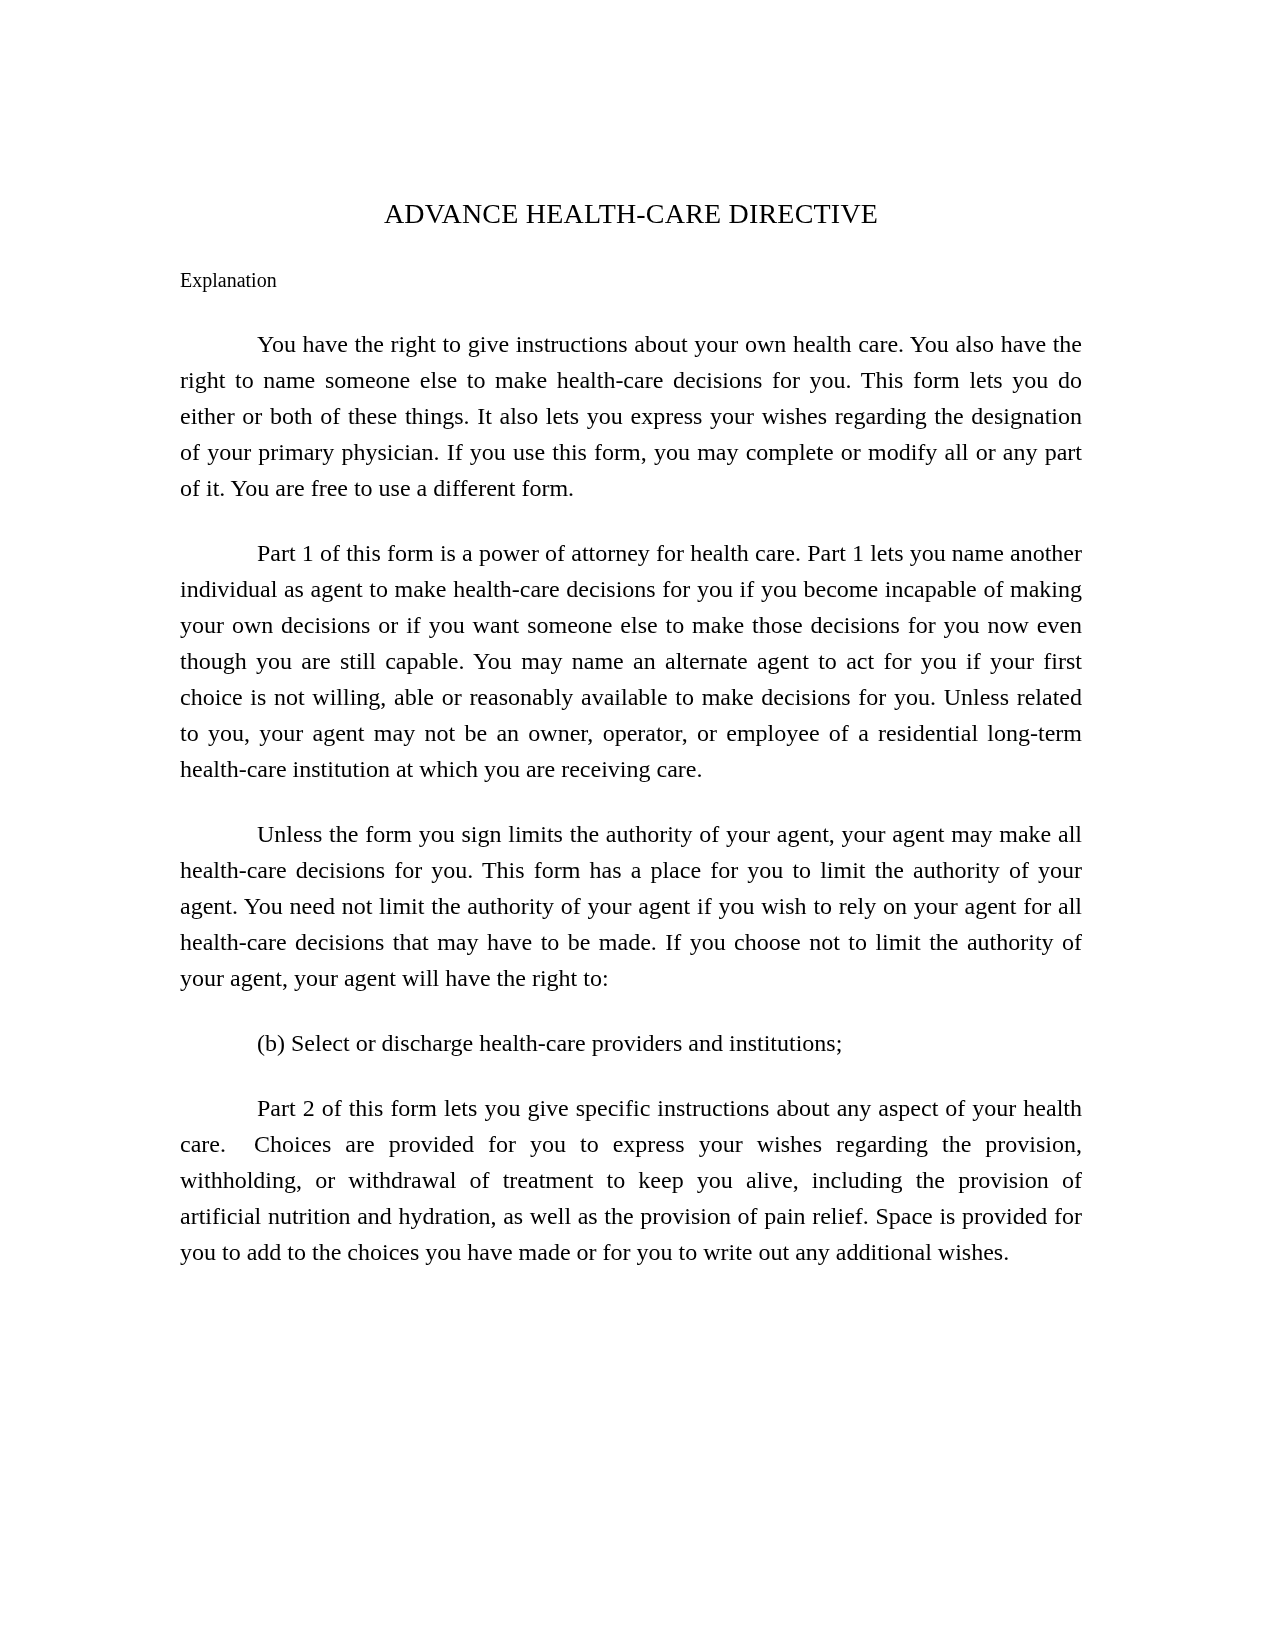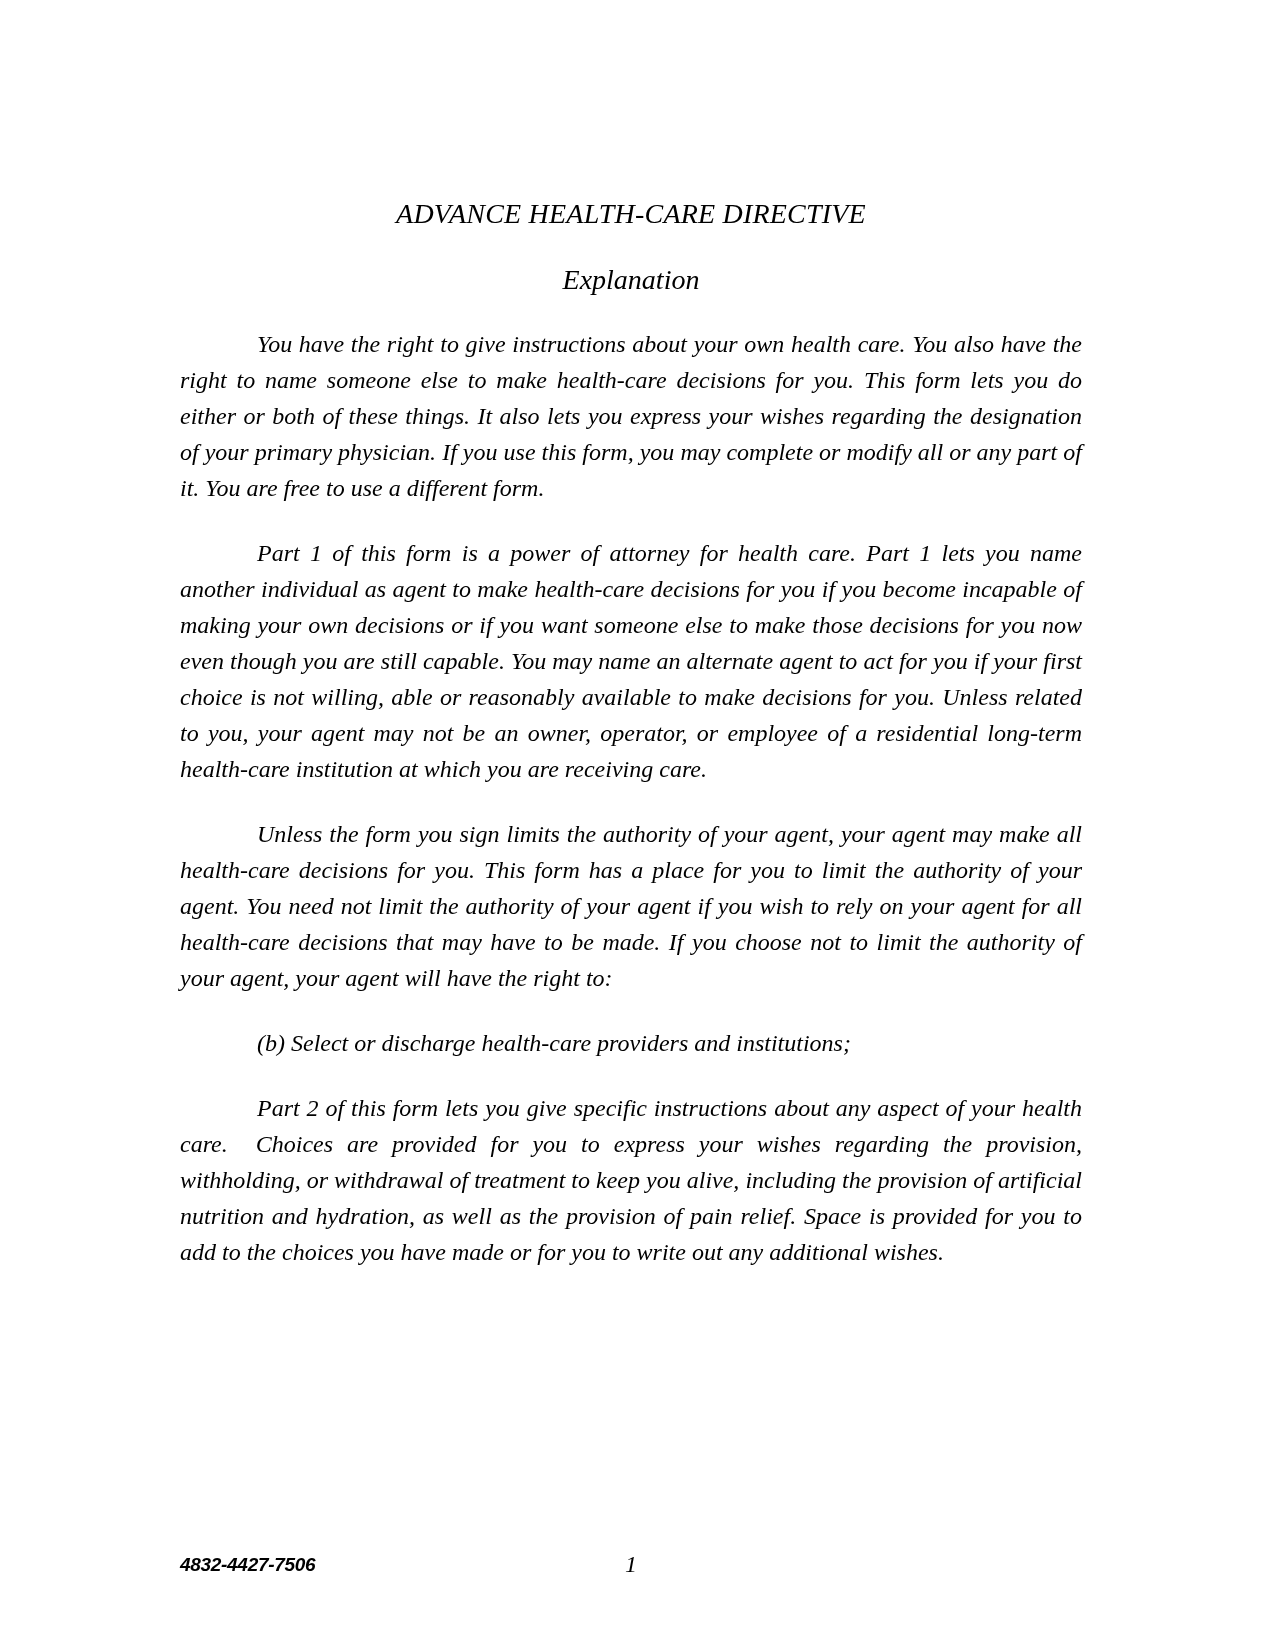--- a/index.html
+++ b/index.html
@@ -8,41 +8,40 @@
     background: #ffffff;
   }
   .page {
     position: relative;
     width: 1275px;
     height: 1651px;
     background: #ffffff;
     color: #000000;
     font-family: "Liberation Serif", "DejaVu Serif", serif;
     overflow: hidden;
-    font-style: italic;
   }
   .content {
     position: absolute;
     left: 180px;
     top: 199px;
     width: 902px;
   }
   .doc-title {
     font-size: 28px;
     font-weight: normal;
     line-height: 30px;
     text-align: center;
     margin: 0 0 36px 0;
     letter-spacing: 0.2px;
   }
   .doc-subtitle {
-    font-size: 28px;
+    font-size: 20px;
     font-weight: normal;
     line-height: 30px;
-    text-align: center;
+    text-align: left;
     margin: 0 0 31px 0;
   }
   p.body-para {
     font-size: 24px;
     line-height: 36px;
     text-align: justify;
     text-justify: inter-word;
     text-indent: 77px;
     margin: 0 0 28.9px 0;
   }
@@ -78,17 +77,13 @@
 <div class="page">
   <div class="content">
     <h1 class="doc-title">ADVANCE HEALTH-CARE DIRECTIVE</h1>
     <h2 class="doc-subtitle">Explanation</h2>
     <p class="body-para">You have the right to give instructions about your own health care. You also have the right to name someone else to make health-care decisions for you. This form lets you do either or both of these things. It also lets you express your wishes regarding the designation of your primary physician. If you use this form, you may complete or modify all or any part of it. You are free to use a different form.</p>
     <p class="body-para">Part 1 of this form is a power of attorney for health care. Part 1 lets you name another individual as agent to make health-care decisions for you if you become incapable of making your own decisions or if you want someone else to make those decisions for you now even though you are still capable. You may name an alternate agent to act for you if your first choice is not willing, able or reasonably available to make decisions for you. Unless related to you, your agent may not be an owner, operator, or employee of a residential long-term health-care institution at which you are receiving care.</p>
     <p class="body-para">Unless the form you sign limits the authority of your agent, your agent may make all health-care decisions for you. This form has a place for you to limit the authority of your agent. You need not limit the authority of your agent if you wish to rely on your agent for all health-care decisions that may have to be made. If you choose not to limit the authority of your agent, your agent will have the right to:</p>
     <p class="body-para">(b) Select or discharge health-care providers and institutions;</p>
     <p class="body-para">Part 2 of this form lets you give specific instructions about any aspect of your health care.&nbsp; Choices are provided for you to express your wishes regarding the provision, withholding, or withdrawal of treatment to keep you alive, including the provision of artificial nutrition and hydration, as well as the provision of pain relief. Space is provided for you to add to the choices you have made or for you to write out any additional wishes.</p>
   </div>
-  <div class="footer">
-    <span class="doc-number">4832-4427-7506</span>
-    <span class="page-number">1</span>
-  </div>
 </div>
 
 </body></html>

